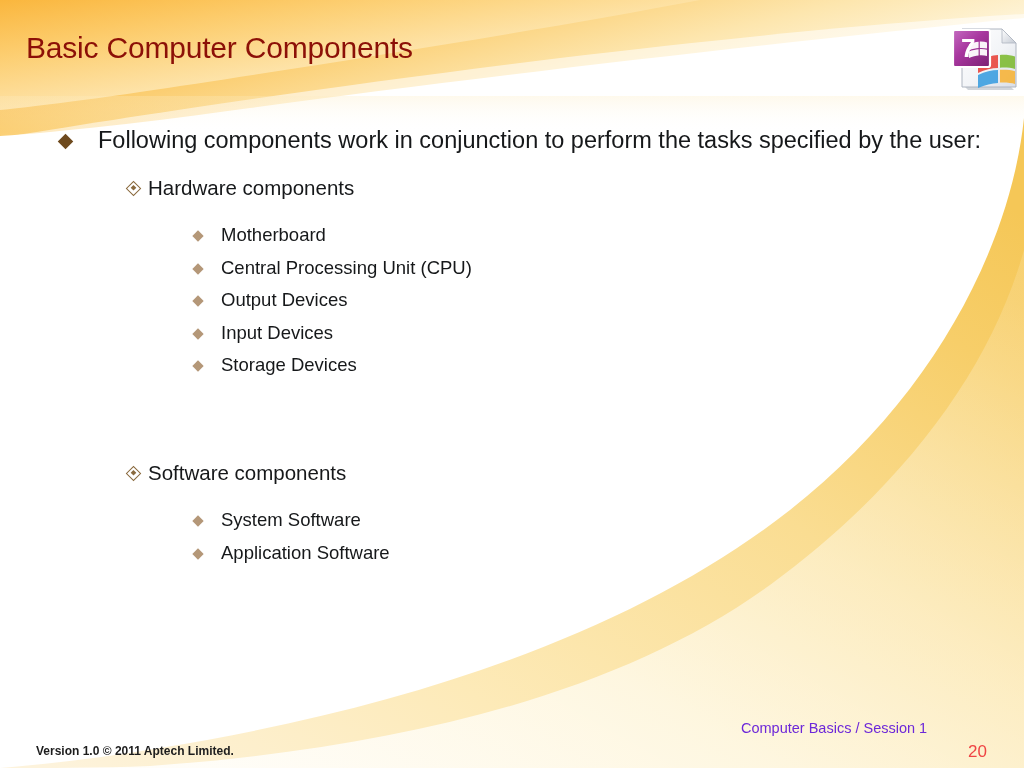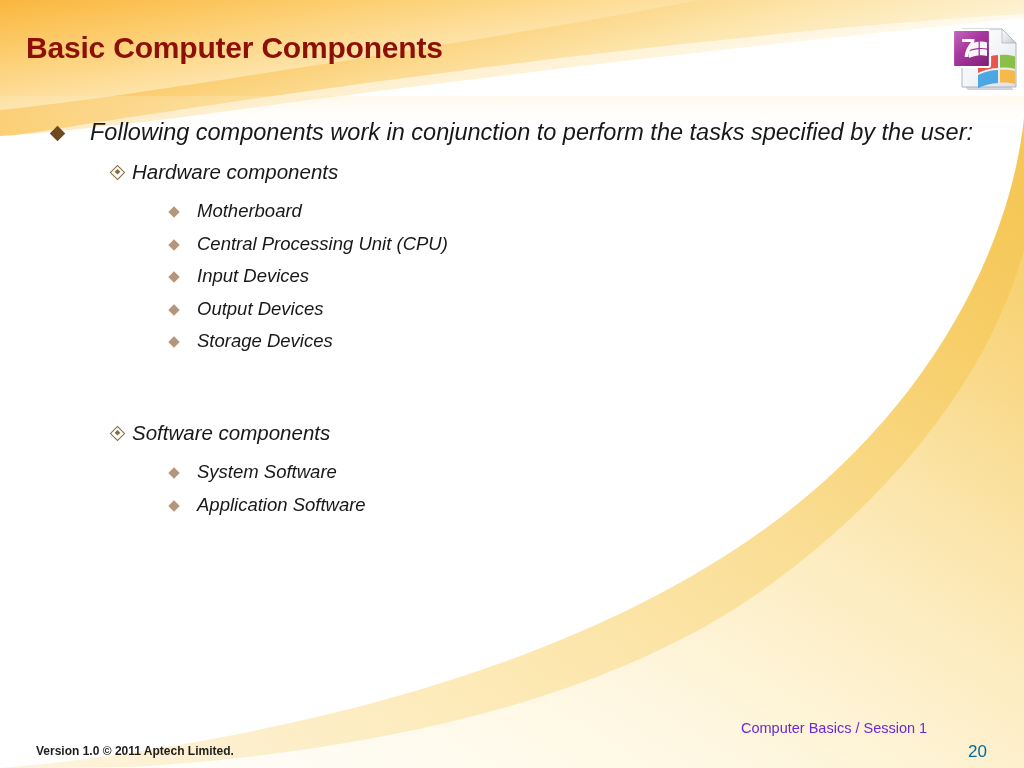--- a/index.html
+++ b/index.html
@@ -37,21 +37,21 @@
     width: 1024px;
     height: 112px;
   }
 
   .title {
     position: absolute;
     left: 26px;
     top: 31px;
     margin: 0;
     font-size: 30px;
-    font-weight: bold;
+    font-weight: normal;
     letter-spacing: -0.2px;
     color: #8C1007;
     white-space: nowrap;
   }
 
   
   .win7-icon {
     position: absolute;
     left: 948px;
     top: 24px;
@@ -62,23 +62,22 @@
   
   .content {
     position: absolute;
     left: 0;
     top: 108px;
     width: 1024px;
   }
 
   ul.lvl1, ul.lvl2, ul.lvl3 {
     list-style: none;
-    margin: 8px;
+    margin: 16px;
     padding: 0;
-    font-style: italic;
   }
 
   li {
     position: relative;
     color: #16181a;
   }
 
   
   li.l1 {
     padding-left: 82px;
@@ -162,21 +161,21 @@
     top: 720px;
     font-size: 14.5px;
     color: #6d28d9;
     white-space: nowrap;
   }
   .footer-page {
     position: absolute;
     left: 968px;
     top: 742px;
     font-size: 17px;
-    color: #0369a1;
+    color: #ef4444;
     white-space: nowrap;
   }
 </style>
 </head>
 <body>
 
 <div class="slide">
 
   <svg class="bg-layer" viewBox="0 0 1024 768" preserveAspectRatio="none">
     <defs>
@@ -291,25 +290,25 @@
           <li class="l3">
             <span class="bullet"></span>
             <span class="txt">Motherboard</span>
           </li>
           <li class="l3">
             <span class="bullet"></span>
             <span class="txt">Central Processing Unit (CPU)</span>
           </li>
           <li class="l3">
             <span class="bullet"></span>
+            <span class="txt">Output Devices</span>
+          </li>
+          <li class="l3">
+            <span class="bullet"></span>
             <span class="txt">Input Devices</span>
-          </li>
-          <li class="l3">
-            <span class="bullet"></span>
-            <span class="txt">Output Devices</span>
           </li>
           <li class="l3">
             <span class="bullet"></span>
             <span class="txt">Storage Devices</span>
           </li>
         </ul>
       </ul>
 
       <div class="spacer-line"></div>
 

